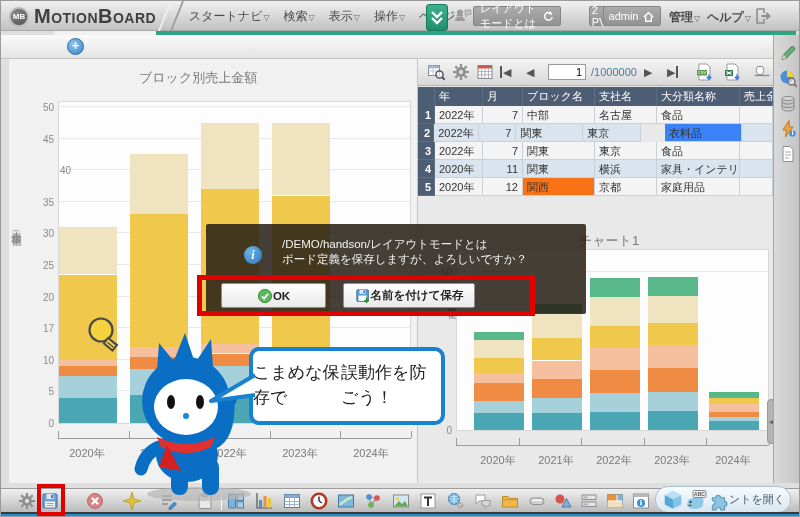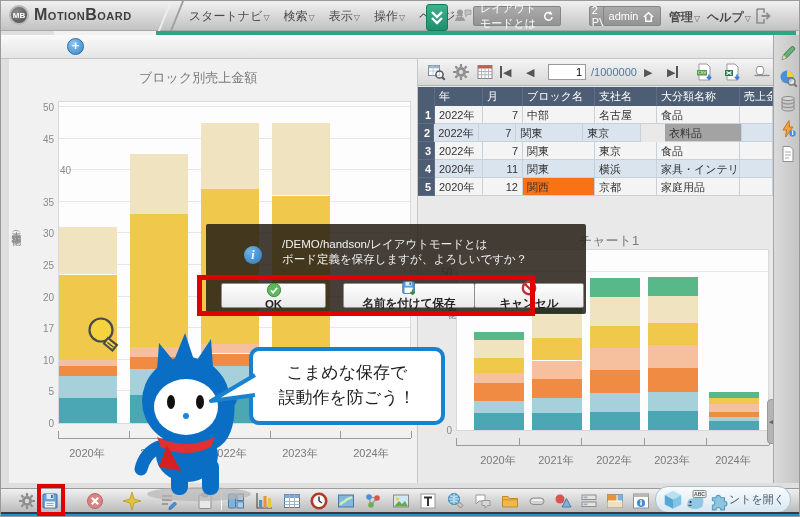--- a/index.html
+++ b/index.html
@@ -2,21 +2,21 @@
 <html><head>
 <meta charset="utf-8">
 <style>
   html,body{margin:0;padding:0;background:#888;}
   *{box-sizing:border-box;font-family:"Liberation Sans","DejaVu Sans",sans-serif;}
   .screen{position:relative;width:800px;height:517px;background:#dfdfdf;overflow:hidden;border:1px solid #9a9a9a;}
   
   .header{position:absolute;left:0;top:0;width:800px;height:30px;background:linear-gradient(#f0f0f0,#c2c2c2);border-bottom:1px solid #a8a8a8;}
   .logo{position:absolute;left:8px;top:4px;display:flex;align-items:center;gap:5px;}
   .mb-badge{width:20px;height:20px;border-radius:50%;background:radial-gradient(circle at 35% 30%,#8a8a8a,#4a4a4a);color:#fff;font-size:8px;font-weight:bold;display:flex;align-items:center;justify-content:center;border:2px solid #b8b8b8;}
-  .brand{font-variant:small-caps;font-weight:bold;font-size:16px;color:#3f3f3f;letter-spacing:.5px;}
+  .brand{font-variant:small-caps;font-weight:bold;font-size:20px;color:#3f3f3f;letter-spacing:.5px;}
   .diag{position:absolute;left:163px;top:-4px;width:14px;height:38px;border-left:2px solid #efefef;border-right:2px solid #9f9f9f;transform:skewX(-22deg);}
   .menus{position:absolute;left:188px;top:0;height:30px;display:flex;align-items:center;gap:14px;}
   .menu-item{font-size:12px;color:#4a4a4a;font-weight:400;cursor:pointer;white-space:nowrap;}
   .caret{font-size:8px;color:#6a6a6a;margin-left:1px;}
   .green-btn{position:absolute;left:425px;top:3px;width:22px;height:27px;border-radius:3px;background:linear-gradient(#3db18c,#1f8e6b);border:1px solid #177a5a;display:flex;align-items:center;justify-content:center;}
   .hpill{position:absolute;top:5px;height:20px;background:linear-gradient(#ababab,#939393);border:1px solid #858585;border-radius:2px;color:#fff;font-size:11px;display:flex;align-items:center;justify-content:center;gap:4px;padding:0 6px;}
   .htext{position:absolute;top:8px;font-size:12px;color:#4a4a4a;font-weight:600;}
   .hicon{position:absolute;top:5px;width:20px;height:20px;}
   
   .green-line{position:absolute;left:155px;top:30px;width:640px;height:4px;background:#2fa583;}
@@ -45,24 +45,24 @@
   .grid-table{position:absolute;left:417px;top:86px;width:355px;}
   .trow{display:flex;}
   .hcell{background:#4d5d73;color:#fff;font-size:11px;height:19px;line-height:19px;padding:0 4px;border-right:1px solid #5d6d83;overflow:hidden;white-space:nowrap;}
   .ncell{background:#4d5d73;color:#fff;font-size:11px;font-weight:bold;height:18px;line-height:18px;text-align:right;padding:0 3px;border-bottom:1px solid #5d6d83;border-right:1px solid #5d6d83;}
   .dcell{font-size:11px;color:#333;height:18px;line-height:18px;padding:0 4px;border-right:1px solid #c8d0d8;border-bottom:1px solid #c8d0d8;overflow:hidden;white-space:nowrap;}
   .collapse-handle{position:absolute;left:766px;top:398px;width:9px;height:45px;background:#b4b4b4;border:1px solid #999;border-radius:4px 0 0 4px;font-size:7px;color:#666;display:flex;align-items:center;justify-content:center;}
   
   .dialog{position:absolute;left:205px;top:223px;width:380px;height:90px;background:rgba(38,32,22,.86);border-radius:2px;z-index:60;}
   .info-badge{position:absolute;left:38px;top:22px;width:18px;height:18px;border-radius:50%;background:radial-gradient(circle at 35% 30%,#6fb4e8,#2a77c0);color:#fff;font-size:12px;font-weight:bold;font-family:"Liberation Serif","DejaVu Serif",serif;font-style:italic;text-align:center;line-height:18px;}
   .dialog-text{position:absolute;left:76px;top:13px;font-size:11.5px;color:#f2f2f2;line-height:15px;}
-  .dlg-btn{position:absolute;top:59px;height:25px;background:linear-gradient(#ffffff,#e9e9e9);border:1px solid #8e8e8e;border-radius:2px;display:flex;align-items:center;justify-content:center;font-size:11.5px;font-weight:bold;color:#222;flex-direction:column;}
+  .dlg-btn{position:absolute;top:59px;height:25px;background:linear-gradient(#ffffff,#e9e9e9);border:1px solid #8e8e8e;border-radius:2px;display:flex;align-items:center;justify-content:center;font-size:11.5px;font-weight:bold;color:#222;}
   .redbox{position:absolute;border:5px solid #e10000;z-index:70;}
   
-  .bubble{position:absolute;left:248px;top:346px;width:196px;height:78px;background:#fff;border:4px solid #1782d0;border-radius:10px;z-index:65;display:flex;flex-direction:column;align-items:center;justify-content:center;font-size:17px;color:#222;line-height:1.45;}
+  .bubble{position:absolute;left:248px;top:346px;width:196px;height:78px;background:#fff;border:4px solid #1782d0;border-radius:10px;z-index:65;display:flex;flex-direction:row;align-items:center;justify-content:center;font-size:17px;color:#222;line-height:1.45;}
   .bubble-tail{position:absolute;left:206px;top:368px;z-index:66;}
   .mascot{position:absolute;left:100px;top:330px;z-index:64;}
   .bulb{position:absolute;left:84px;top:314px;z-index:5;}
   
   .bottom-bar{position:absolute;left:0;top:487px;width:800px;height:28px;background:linear-gradient(#f0f0f0,#b2b2b2);border-top:1px solid #9a9a9a;z-index:30;}
   .bicon{position:absolute;top:2px;width:20px;height:20px;}
   .bsep{position:absolute;left:220px;top:2px;width:1px;height:19px;background:#9a9a9a;border-right:1px solid #fff;}
   .assist-pill{position:absolute;left:654px;top:-3px;width:136px;height:27px;background:linear-gradient(#f8fbfd,#d9e7f1);border:1px solid #a8c0d0;border-radius:13px;display:flex;align-items:center;padding:0 6px;gap:1px;z-index:31;}
   .assist-label{font-size:11px;color:#44596b;white-space:nowrap;margin-left:-2px;}
   .dark-line{position:absolute;left:0;top:511px;width:800px;height:2px;background:#3a3a3a;z-index:35;}
@@ -291,21 +291,21 @@
         <div class="dcell" style="width: 62px; background: rgb(244, 244, 244);">名古屋</div>
         <div class="dcell" style="width: 83px; background: rgb(244, 244, 244);">食品</div>
         <div class="dcell" style="width: 33px; background: rgb(244, 244, 244);"></div>
       </div>
       <div class="trow">
         <div class="ncell" style="width: 17px;">2</div>
         <div class="dcell" style="width: 48px; background: rgb(217, 228, 238);">2022年</div>
         <div class="dcell" style="width: 40px; background: rgb(217, 228, 238); text-align: right;">7</div>
         <div class="dcell" style="width: 72px; background: rgb(217, 228, 238);">関東</div>
         <div class="dcell" style="width: 62px; background: rgb(217, 228, 238);">東京</div>
-        <div class="dcell" style="width: 83px; background: #a3a3a3; margin-left: 24px;">衣料品</div>
+        <div class="dcell" style="width: 83px; background: #3b82f6; margin-left: 24px;">衣料品</div>
         <div class="dcell" style="width: 33px; background: rgb(217, 228, 238);"></div>
       </div>
       <div class="trow">
         <div class="ncell" style="width: 17px;">3</div>
         <div class="dcell" style="width: 48px; background: rgb(244, 244, 244);">2022年</div>
         <div class="dcell" style="width: 40px; background: rgb(244, 244, 244); text-align: right;">7</div>
         <div class="dcell" style="width: 72px; background: rgb(244, 244, 244);">関東</div>
         <div class="dcell" style="width: 62px; background: rgb(244, 244, 244);">東京</div>
         <div class="dcell" style="width: 83px; background: rgb(244, 244, 244);">食品</div>
         <div class="dcell" style="width: 33px; background: rgb(244, 244, 244);"></div>
@@ -480,29 +480,20 @@
         <svg width="16" height="16" viewBox="0 0 18 18">
             <rect x="2" y="2" width="13" height="13" rx="1" fill="#5b9bd5" stroke="#3a6ea5"></rect>
             <rect x="5" y="2" width="7" height="4.5" fill="#dce9f5"></rect>
             <rect x="9.5" y="2.8" width="1.8" height="2.8" fill="#3a6ea5"></rect>
             <rect x="4" y="8.5" width="9" height="6" fill="#fff"></rect>
             <path d="M13 11 v5 m-2.4-2.4 l2.4 2.4 2.4-2.4" stroke="#2e8b4a" stroke-width="1.8" fill="none"></path>
           </svg>
       </span>
       <span>名前を付けて保存</span>
     </div>
-    <div class="dlg-btn" style="left:268px;width:110px">
-      <span>
-        <svg width="16" height="16" viewBox="0 0 18 18">
-            <circle cx="9" cy="9" r="7" fill="#fff" stroke="#c03030" stroke-width="2.6"></circle>
-            <path d="M4.5 4.5 L13.5 13.5" stroke="#c03030" stroke-width="2.6"></path>
-          </svg>
-      </span>
-      <span>キャンセル</span>
-    </div>
   </div>
 
   <div class="redbox" style="left:196px;top:274px;width:338px;height:41px"></div>
   <div class="redbox" style="left:36px;top:483px;width:28px;height:32px;border-width:4px;z-index:80"></div>
 
   <div class="bottom-bar" id="bottom-bar">
     <div class="bsep"></div>
     <div class="assist-pill">
       <span id="assist-icons" style="display:flex;align-items:center">
           <span>

